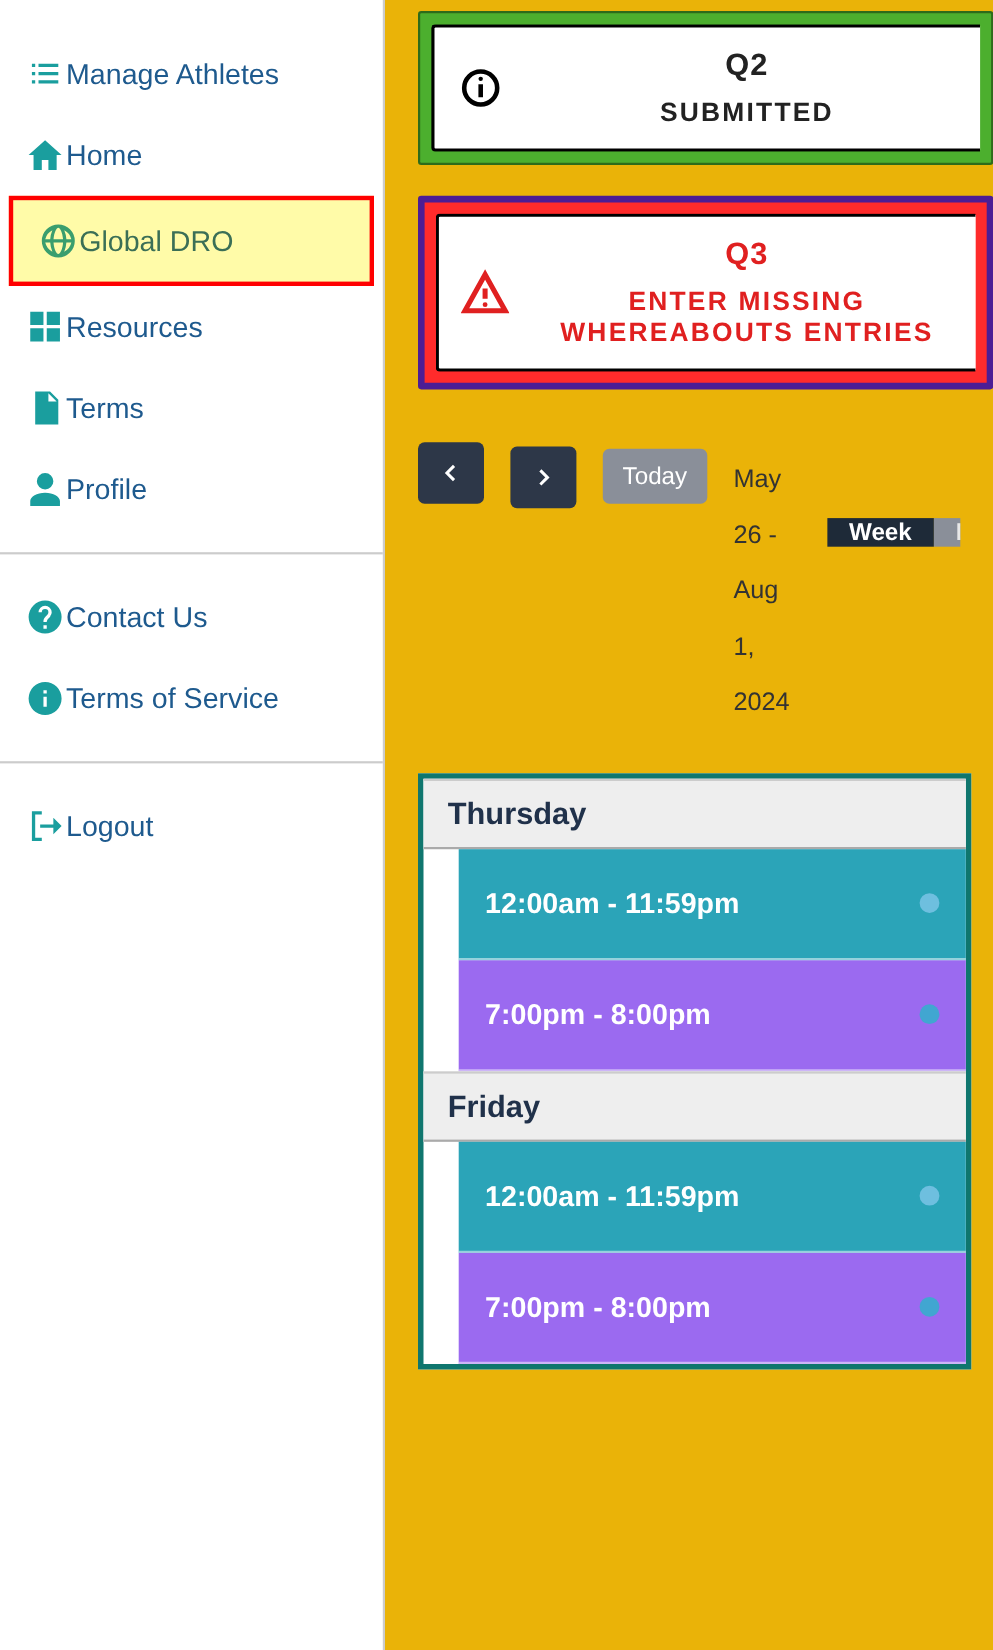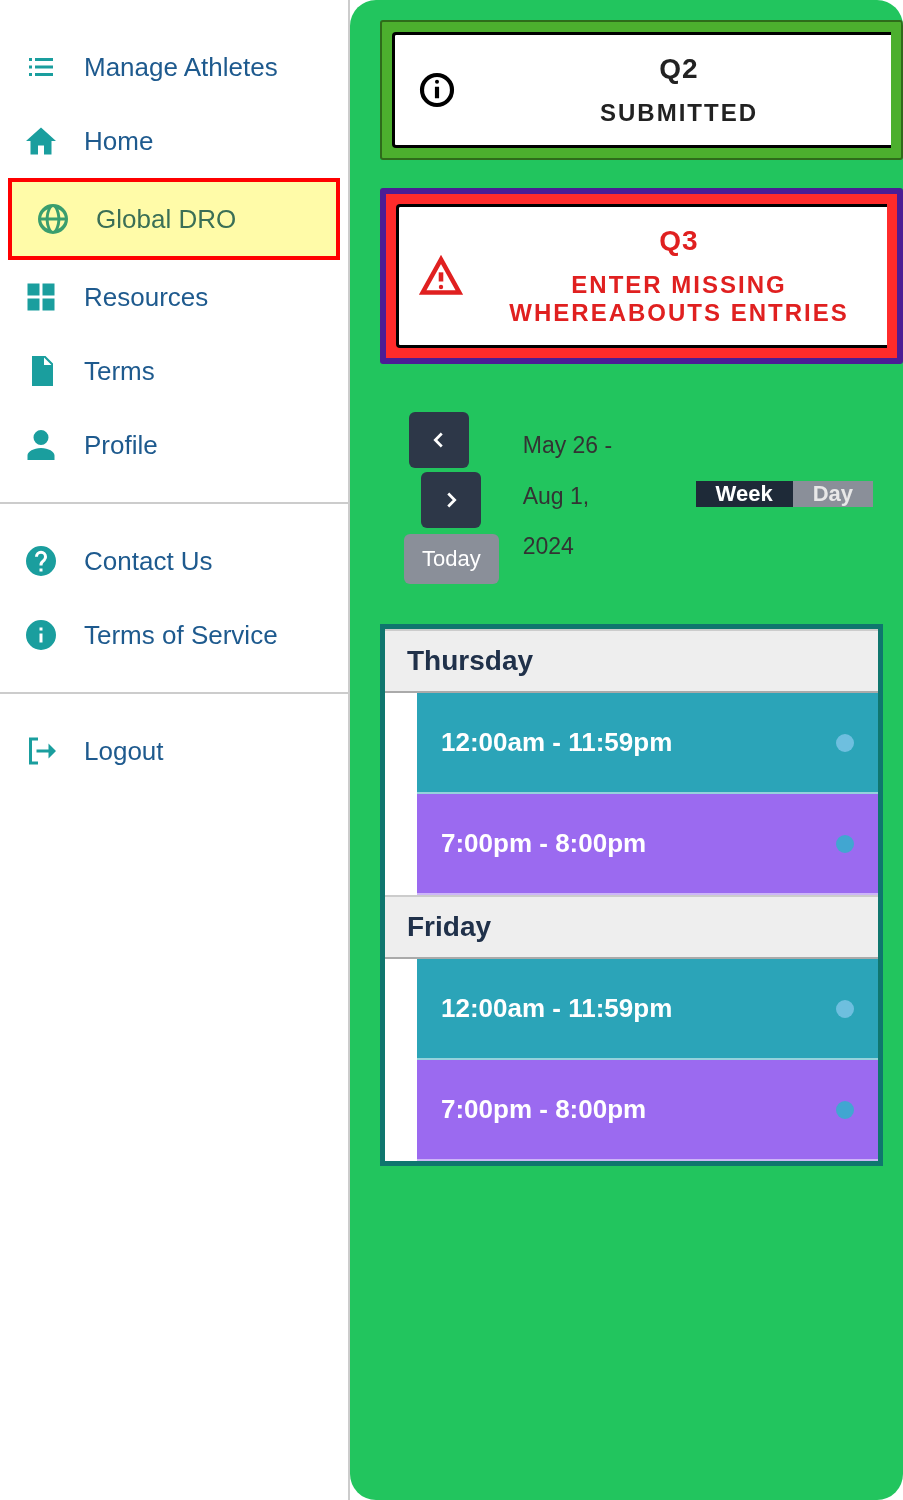--- a/index.html
+++ b/index.html
@@ -16,21 +16,20 @@
   .sidebar {
     width: 350px;
     border-right: 2px solid #ccc;
     background: #fff;
     padding-top: 30px;
   }
   .sidebar-item {
     display: flex;
     align-items: center;
     padding: 18px 22px;
-    gap: 24px;
     cursor: pointer;
     font-size: 26px;
     color: #1e5a8e;
     font-weight: 500;
   }
   .sidebar-item .icon {
     width: 38px;
     height: 38px;
     display: flex;
     align-items: center;
@@ -48,24 +47,23 @@
   .sidebar-item.highlighted span.label { color: #3b6f56; }
   .sidebar-divider {
     border: none;
     border-top: 2px solid #ccc;
     margin: 20px 0;
   }
 
   
   .main {
     flex: 1;
-    background: #22c55e;
-    padding: 20px 0 0 0;
+    background: #eab308;
+    padding: 10px 0 0 0;
     overflow: hidden;
-    border-radius: 26px;
   }
 
   
   .status-card {
     margin: 0 0 28px 30px;
     border-radius: 3px;
     padding: 10px;
   }
   .status-card.green { background: #4caf2e; border: 2px solid #2e6b1a; }
   .status-card.red   { background: #ff2b2b; border: 6px solid #4c1d95; }
@@ -96,21 +94,21 @@
   .status-card.red .status-sub { color:#e02020; }
 
   
   .cal-nav {
     display:flex;
     align-items:flex-start;
     gap: 24px;
     padding: 20px 30px 10px 30px;
   }
   .nav-buttons {
-    display:flex; flex-direction:column; align-items:center;
+    display:flex; flex-direction:row; align-items:flex-start;
   }
   .nav-arrow {
     width:60px; height:56px;
     background:#2d3748;
     color:#fff;
     border:none;
     font-size:26px;
     border-radius:6px;
     display:flex;align-items:center;justify-content:center;
     cursor:pointer;

